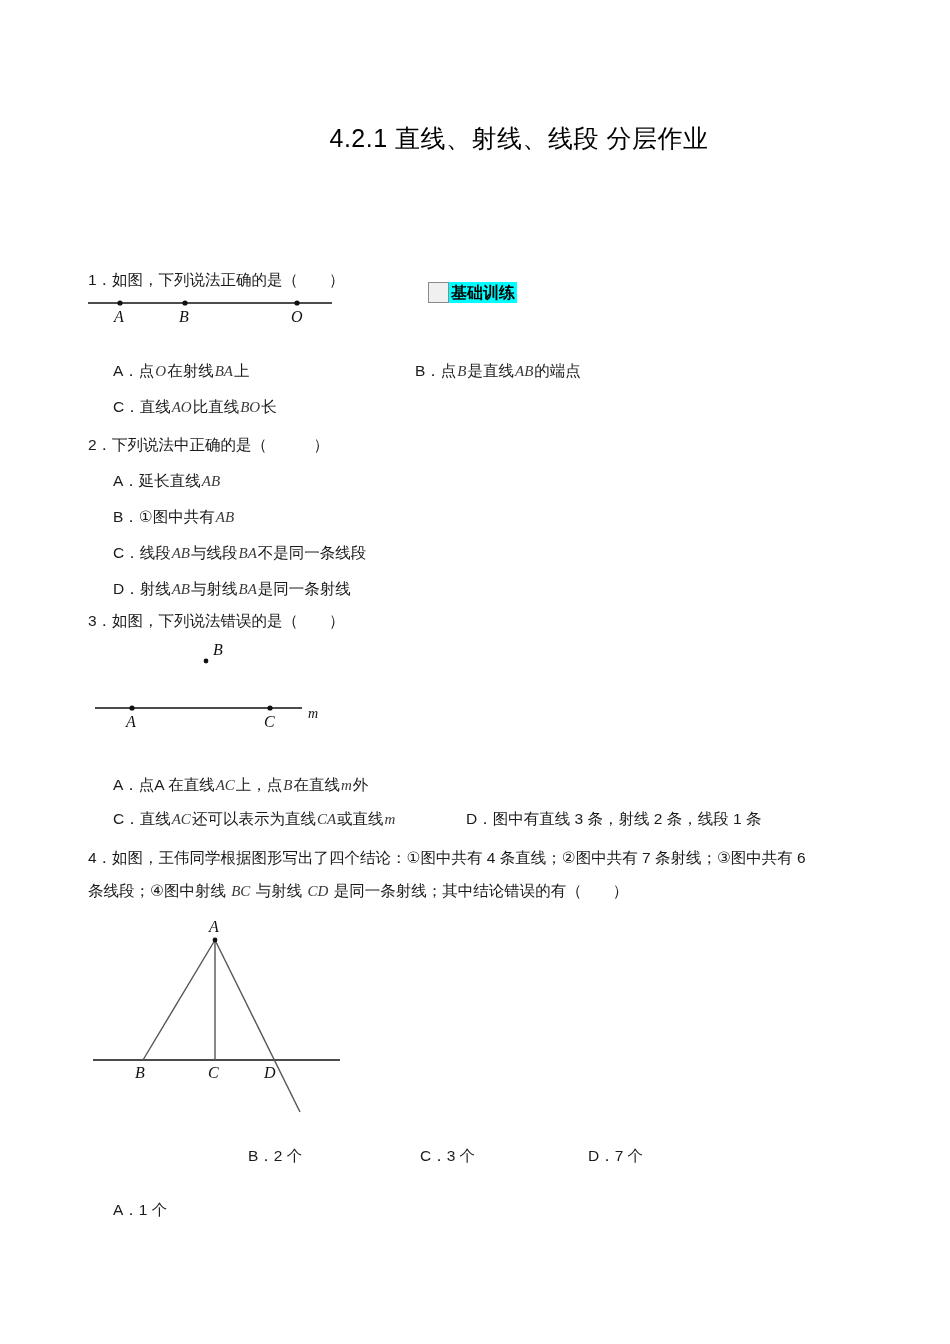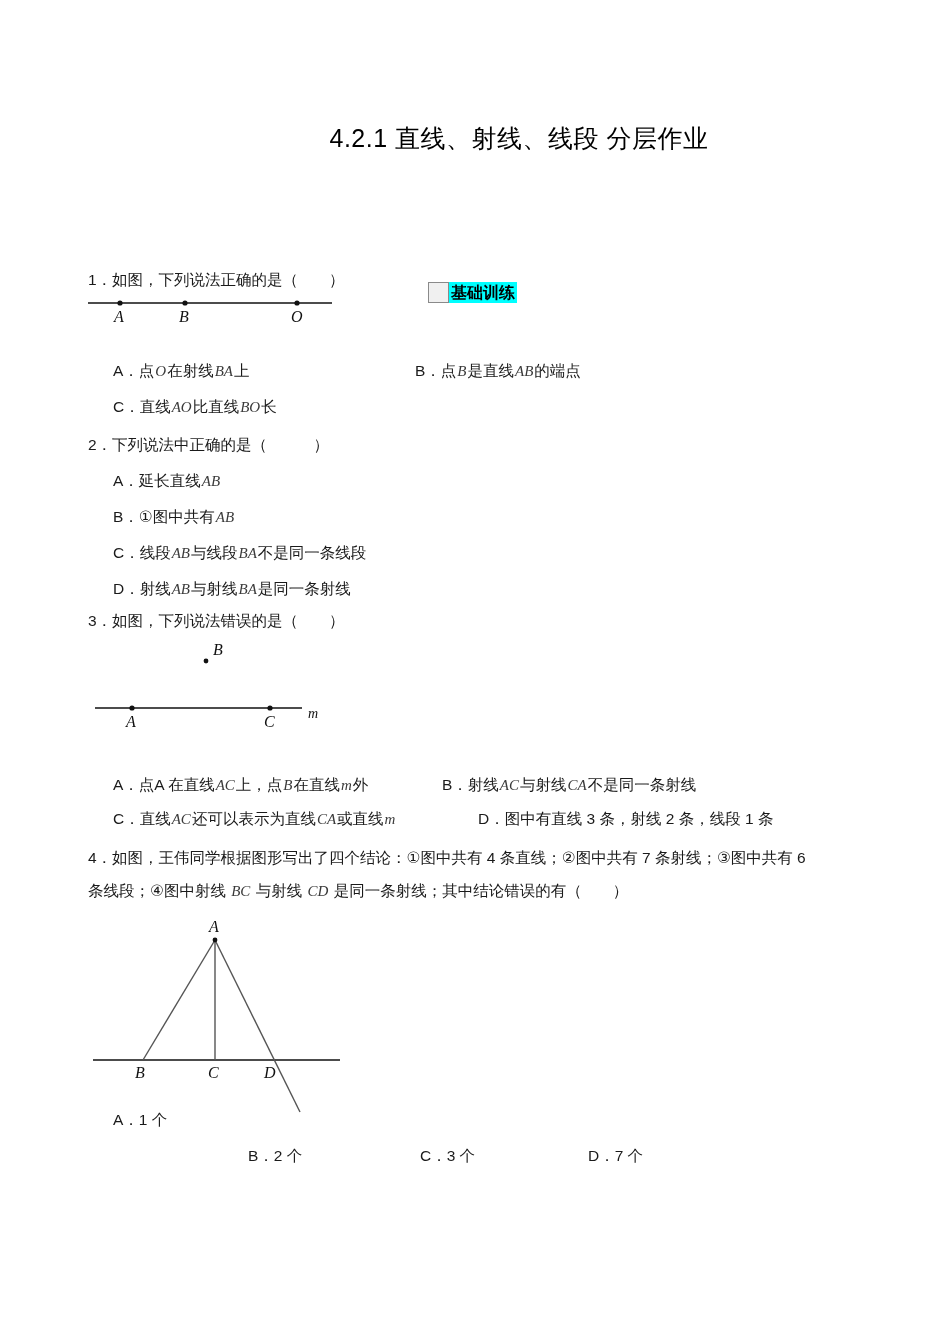--- a/index.html
+++ b/index.html
@@ -166,27 +166,24 @@
     </svg>
   </div>
   <div class="figlabel" style="left:126px; top:713px;">A</div>
   <div class="figlabel" style="left:264px; top:713px;">C</div>
   <div class="figlabel" style="left:213px; top:641px;">B</div>
   <div class="figlabel small" style="left:308px; top:706px;">m</div>
 
   <div class="opt" style="left:113px; top:772px;">
     <span>A．点A 在直线</span><span class="mathit">AC</span><span>上，点</span><span class="mathit">B</span><span>在直线</span><span class="mathit">m</span><span>外</span>
   </div>
-  <div class="opt" style="left:442px; top:772px;">
-    <span>B．射线</span><span class="mathit">AC</span><span>与射线</span><span class="mathit">CA</span><span>不是同一条射线</span>
-  </div>
   <div class="opt" style="left:113px; top:806px;">
     <span>C．直线</span><span class="mathit">AC</span><span>还可以表示为直线</span><span class="mathit">CA</span><span>或直线</span><span class="mathit">m</span>
   </div>
-  <div class="opt" style="left:478px; top:806px;">
+  <div class="opt" style="left:466px; top:806px;">
     <span>D．图中有直线 3 条，射线 2 条，线段 1 条</span>
   </div>
 
   <div class="qtext" style="left:88px; top:845px;">4．如图，王伟同学根据图形写出了四个结论：①图中共有 4 条直线；②图中共有 7 条射线；③图中共有 6</div>
   <div class="qtext" style="left:88px; top:878px;">
     <span>条线段；④图中射线 </span><span class="mathit">BC</span><span> 与射线 </span><span class="mathit">CD</span><span> 是同一条射线；其中结论错误的有（　　）</span>
   </div>
 
   <div class="figure" style="left:0px; top:0px;">
     <svg width="950" height="1344" style="position:absolute;left:0;top:0;pointer-events:none;">
@@ -195,19 +192,19 @@
       <line x1="215" y1="940" x2="215" y2="1060" stroke="#555" stroke-width="1.4"></line>
       <line x1="215" y1="940" x2="300" y2="1112" stroke="#555" stroke-width="1.4"></line>
       <circle cx="215" cy="940" r="2.4" fill="#111"></circle>
     </svg>
   </div>
   <div class="figlabel" style="left:209px; top:918px;">A</div>
   <div class="figlabel" style="left:135px; top:1064px;">B</div>
   <div class="figlabel" style="left:208px; top:1064px;">C</div>
   <div class="figlabel" style="left:264px; top:1064px;">D</div>
 
-  <div class="opt" style="left:113px; top:1107px;">A．1 个</div>
+  <div class="opt" style="left:113px; top:1197px;">A．1 个</div>
   <div class="opt" style="left:248px; top:1143px;">B．2 个</div>
   <div class="opt" style="left:420px; top:1143px;">C．3 个</div>
   <div class="opt" style="left:588px; top:1143px;">D．7 个</div>
 
 
 </div>
 
 </body></html>

